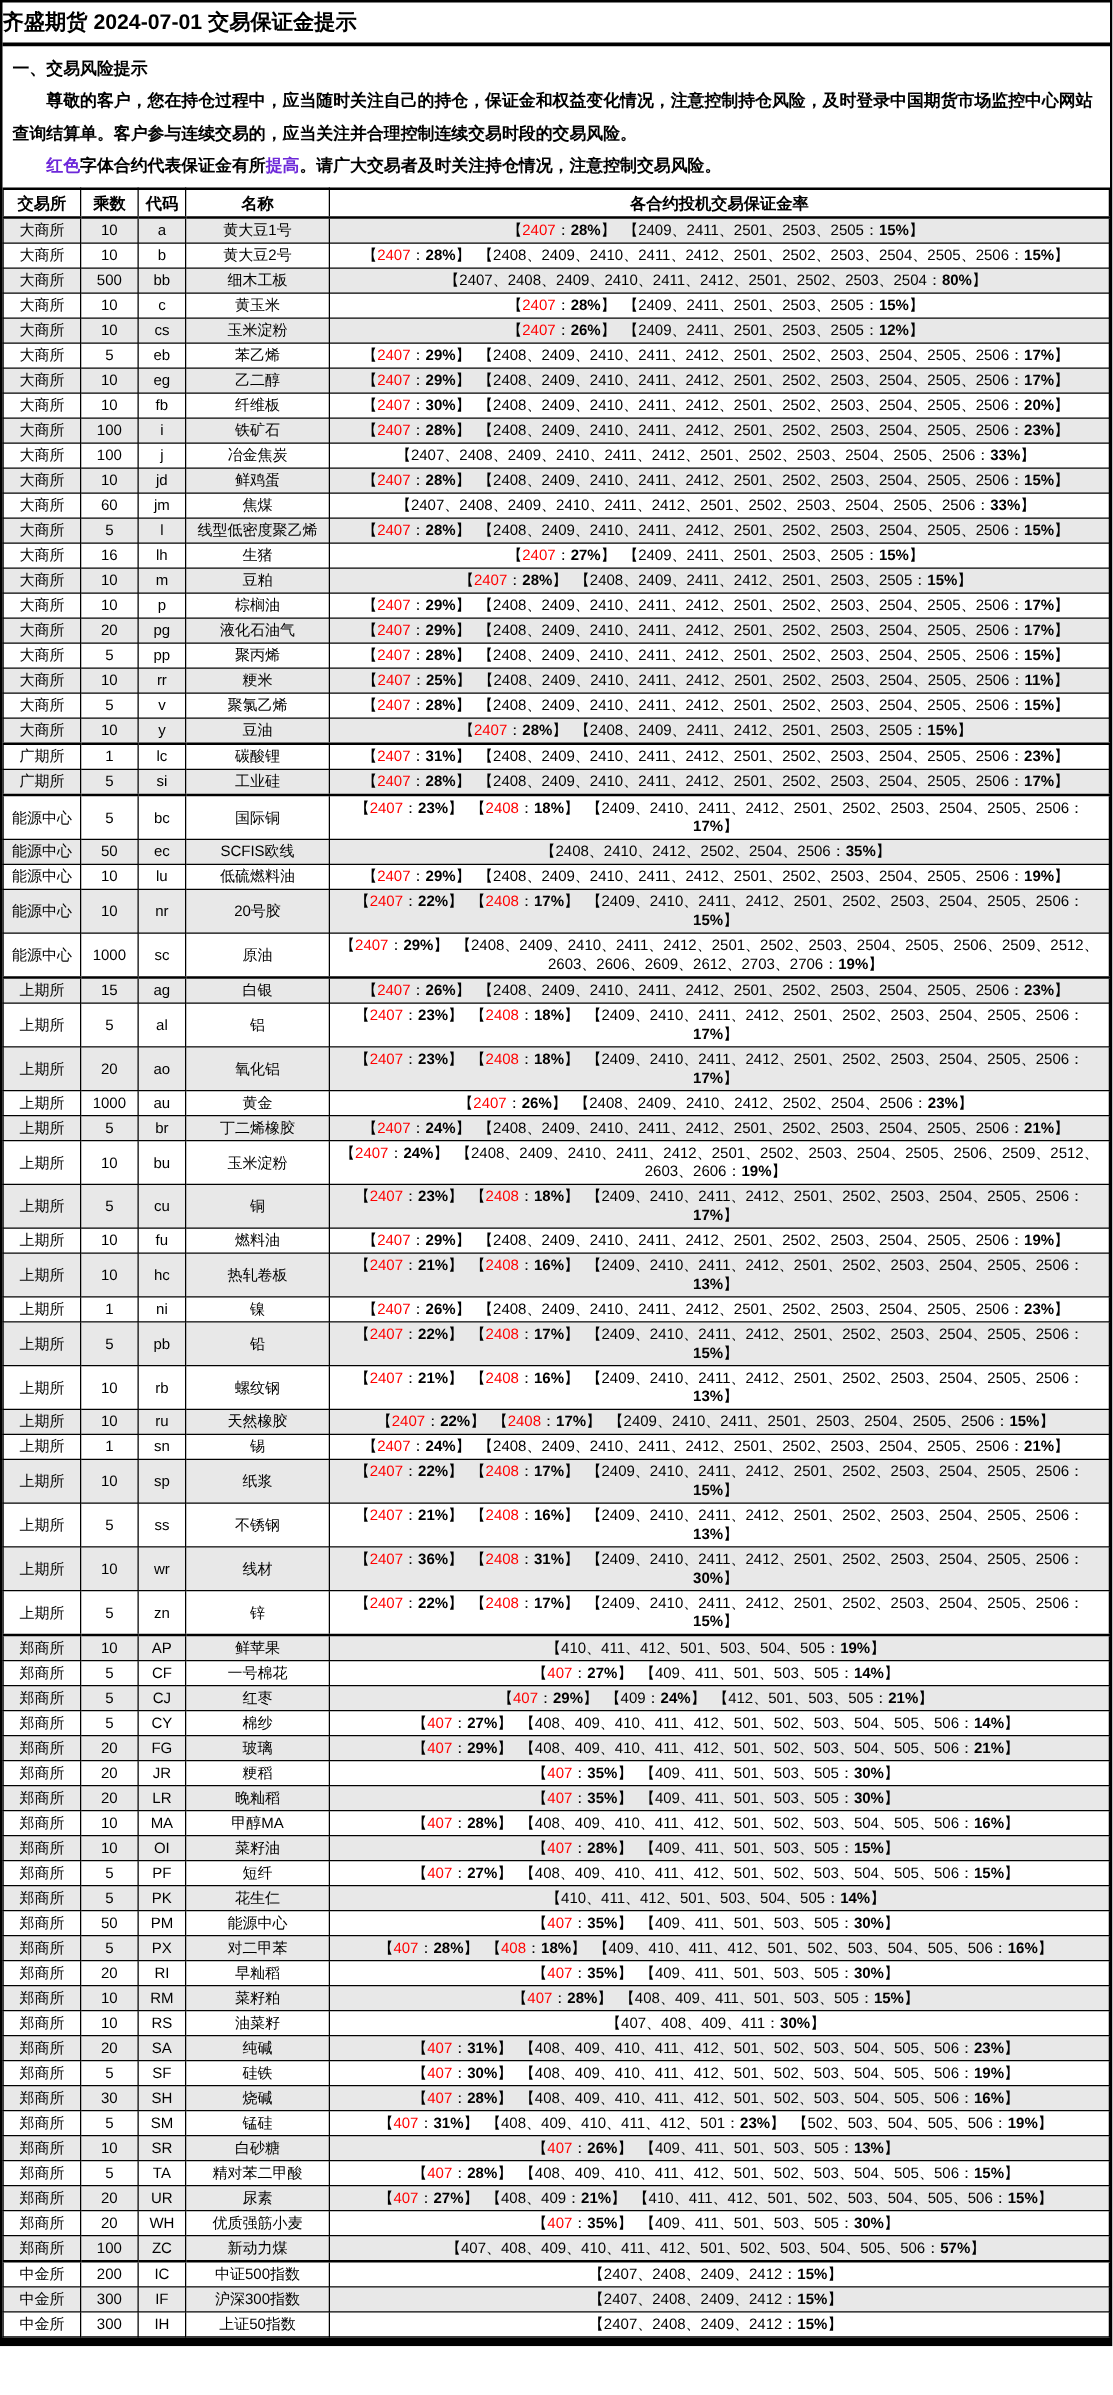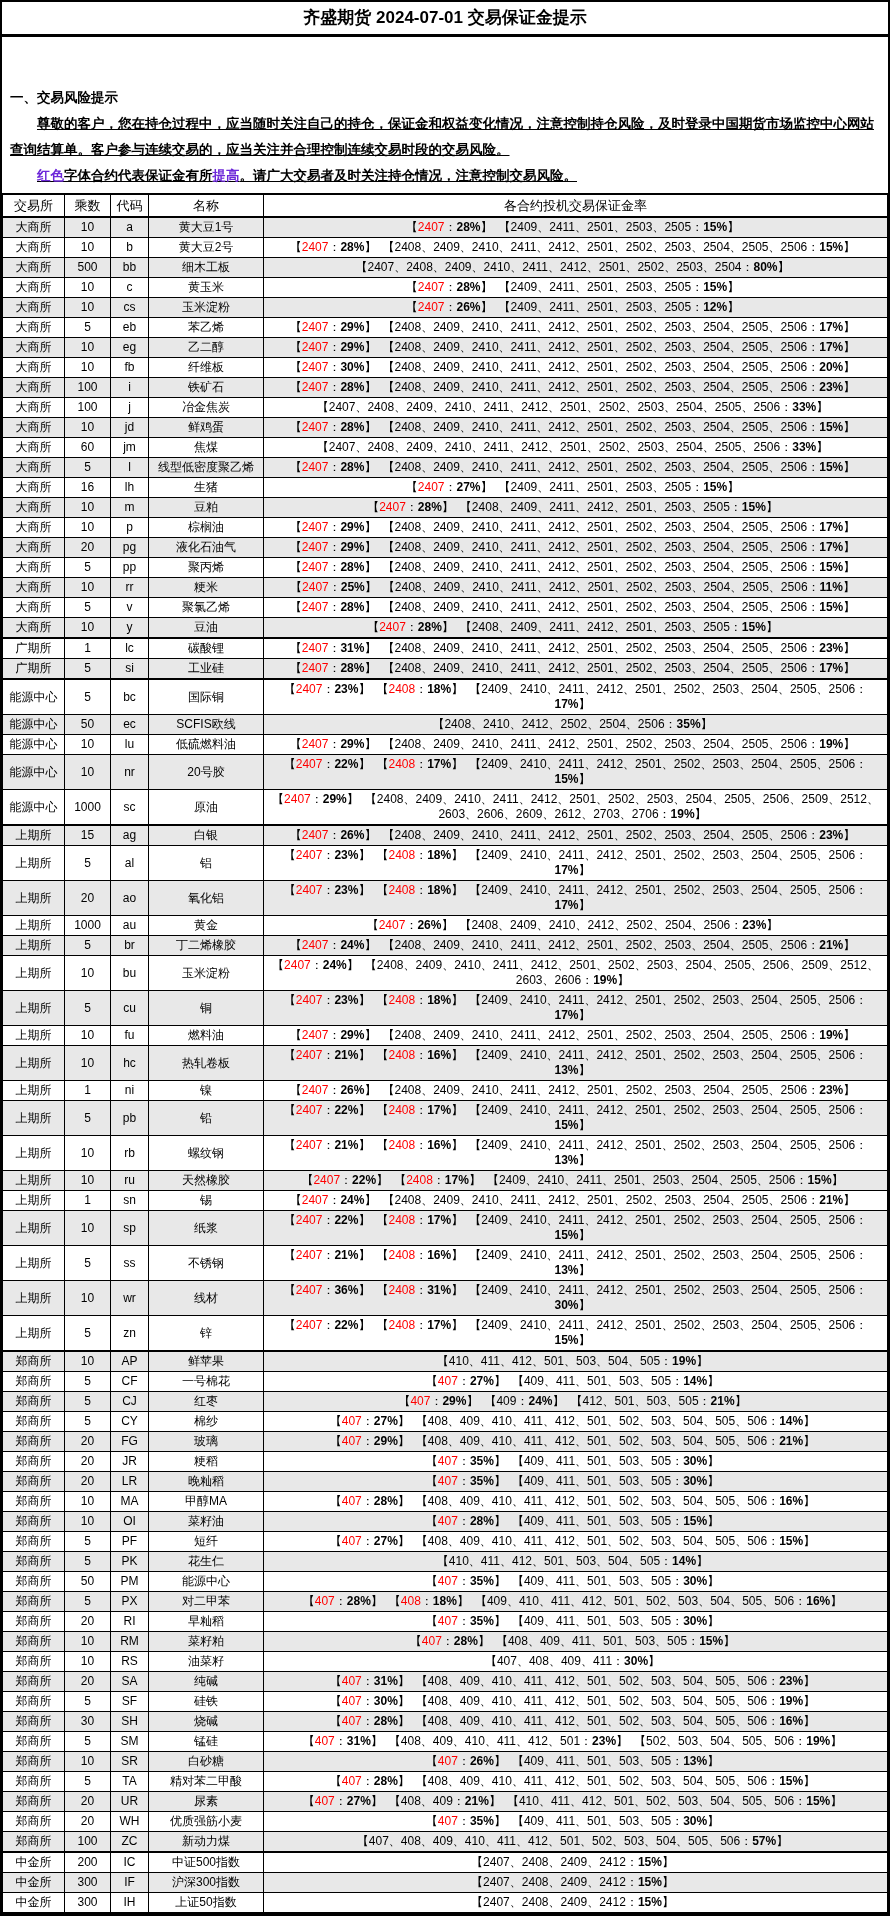--- a/index.html
+++ b/index.html
@@ -1,28 +1,28 @@
 <!DOCTYPE html>
 <html><head>
 <meta charset="utf-8">
 <style>
   html,body { margin:0; padding:0; background:#fff; }
   body { width:890px; font-family:"Liberation Sans","DejaVu Sans",sans-serif; color:#000; }
   .page { width:886px; border:2px solid #000; border-bottom:7px solid #000; }
-  .title-bar { text-align:center; font-size:17px; font-weight:bold; padding:4px 0 5px;
+  .title-bar { font-size:17px; font-weight:bold; padding:4px 0 5px;
                border-bottom:3px solid #000; }
-  .intro { padding:15px 10px 4px 8px; font-size:13.5px; font-weight:bold; line-height:26px;margin-top:33px; }
-  .intro .para { text-indent:2em;text-decoration:underline; }
+  .intro { padding:5px 10px 4px 8px; font-size:13.5px; font-weight:bold; line-height:26px; }
+  .intro .para { text-indent:2em; }
   .red { color:#6d28d9; }
   table.margin-table { width:100%; border-collapse:collapse; table-layout:fixed;
                        font-size:12px; border-top:2px solid #000; }
   table.margin-table th, table.margin-table td {
       border:1px solid #000; text-align:center; padding:2px 2px; line-height:15px;
       overflow:hidden; }
-  table.margin-table thead th { font-weight:normal; font-size:13px; padding:3px 2px;
+  table.margin-table thead th { font-weight:bold; font-size:13px; padding:3px 2px;
       border-bottom:2px solid #000; background:#fff; }
   tbody tr:nth-child(odd) { background:#e8e8e8; }
   tbody tr:nth-child(even) { background:#fff; }
   tr.group-start td { border-top:2px solid #000; }
   td.cell-rates { text-align:left; padding-left:6px; }
   td.cell-rates .grp { margin-right:6px; white-space:normal; }
   td.cell-rates b { font-weight:bold; }
   .hot { color:#ff0000; }
 </style>
 </head>

